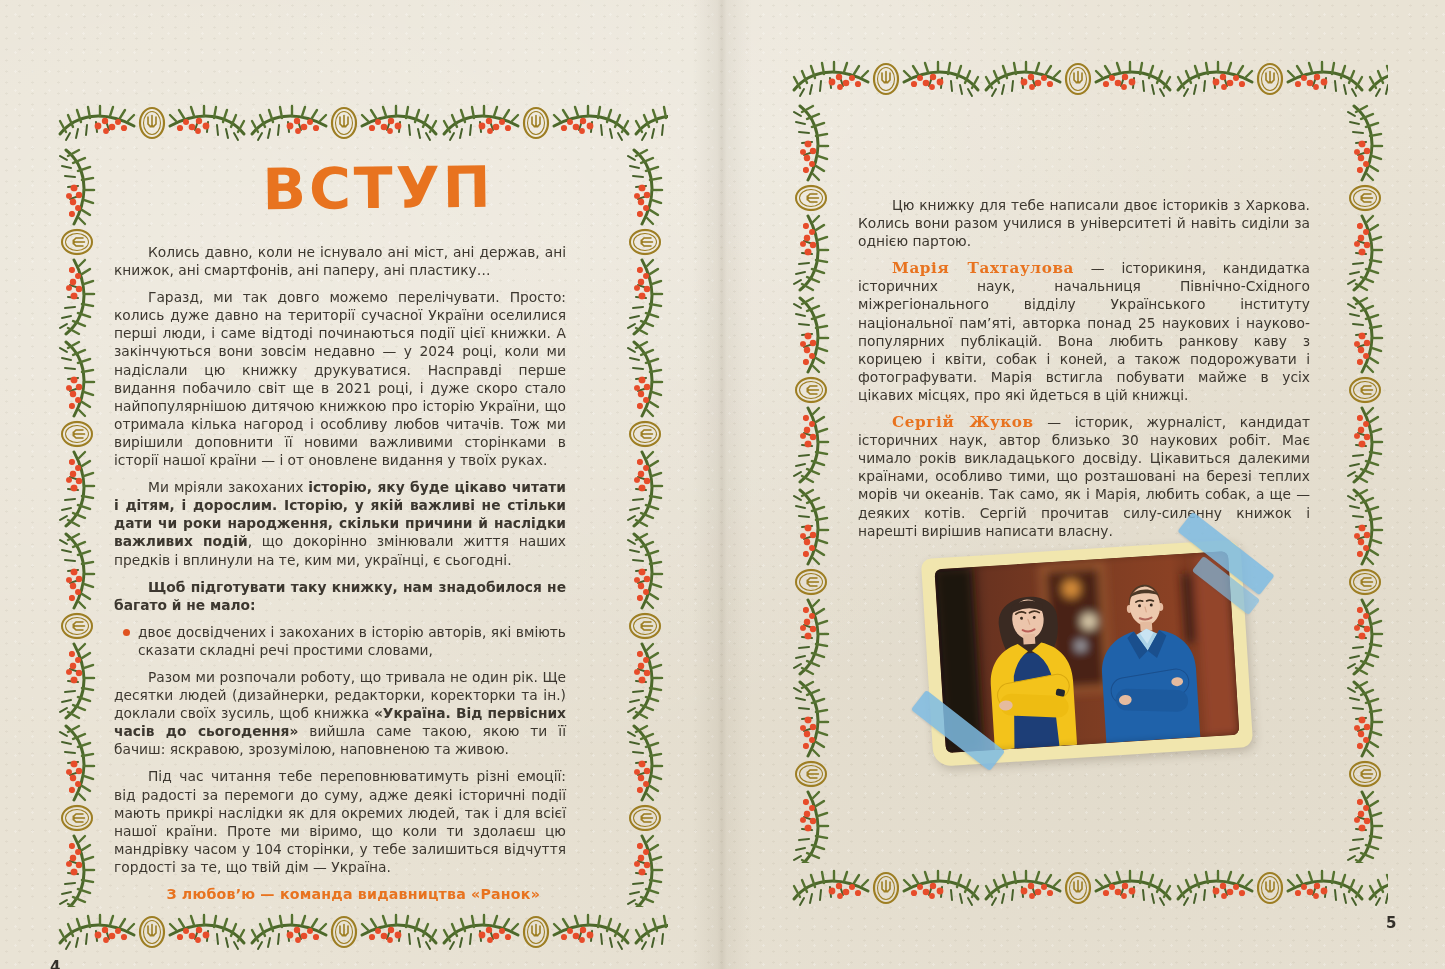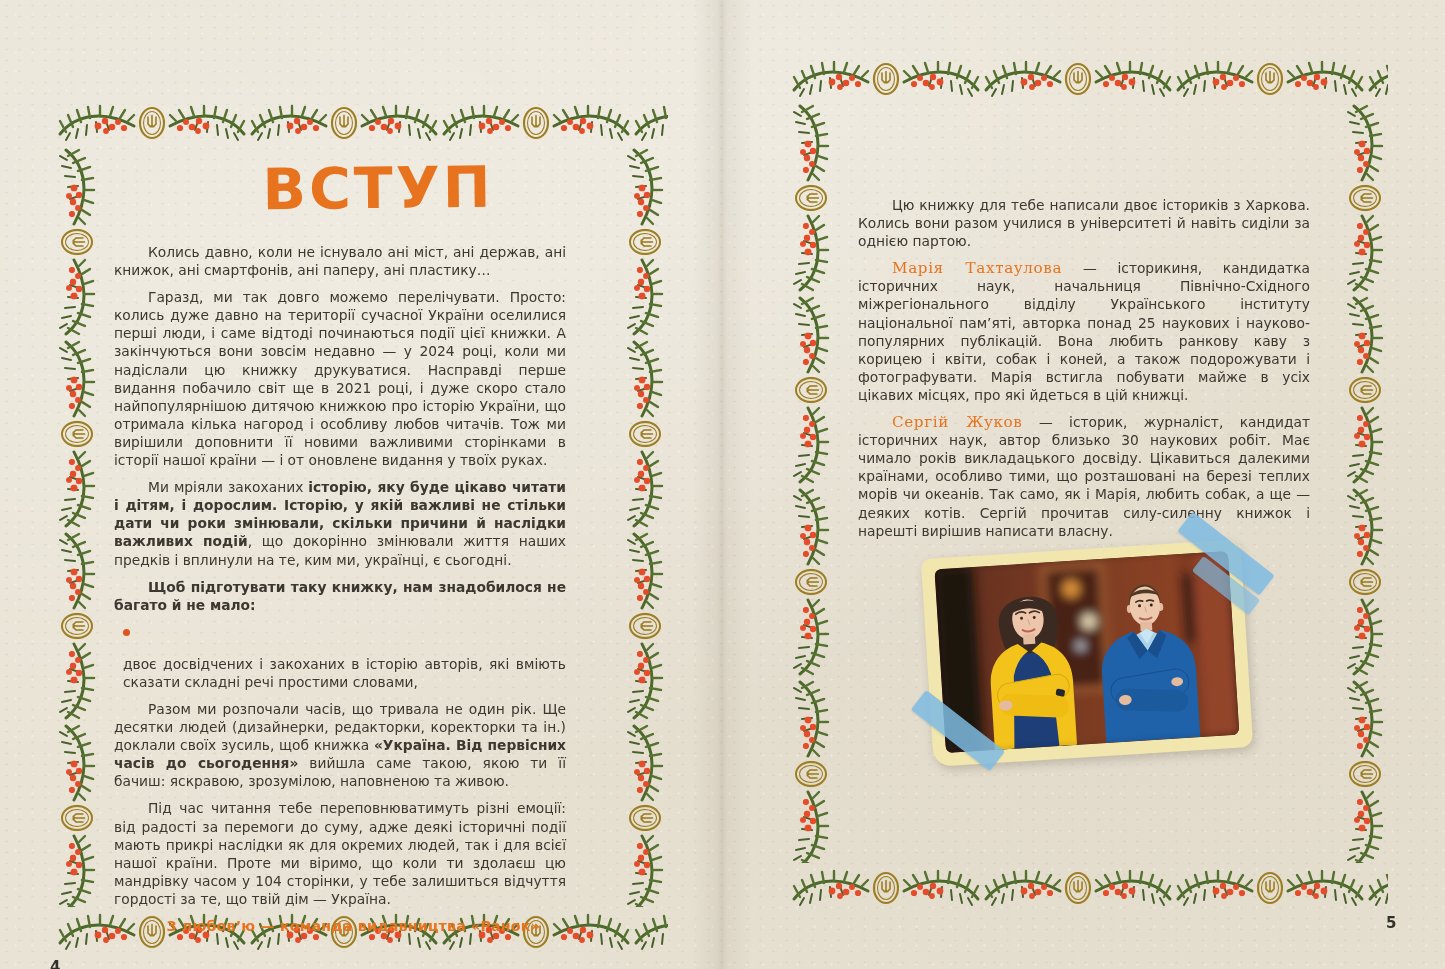--- a/index.html
+++ b/index.html
@@ -54,28 +54,28 @@
   .page.right .col{left:136px;top:196px;width:452px;}
   .col p{margin:0 0 9px 0;text-indent:34px;}
   h1.vstup{
     margin:0 0 26px 0;text-align:center;text-indent:0;
     transform:translateX(38px) rotate(-.6deg);
     color:#e8731f;font-size:57px;line-height:1;font-weight:800;letter-spacing:3px;
     font-family:"DejaVu Sans","Liberation Sans",sans-serif;
   }
   .b{font-weight:bold;}
   .bullets{margin:2px 0 9px 0;padding:0;list-style:none;}
-  .bullets li{display:flex;gap:19px;margin:0 0 8px 0;padding-left:9px;text-align:justify;flex-direction:column;}
+  .bullets li{display:flex;gap:8px;margin:0 0 8px 0;padding-left:9px;text-align:justify;}
   .dot{flex:0 0 auto;width:7px;height:7px;border-radius:50%;background:#e0521f;margin-top:6px;}
   .signoff{
     margin-top:16px;text-indent:0;text-align:right;padding-right:26px;
     color:#e8731f;font-weight:bold;font-size:14.2px;letter-spacing:.2px;
   }
   .author-name{
-    color:#e8731f;font-weight:normal;font-size:15.2px;letter-spacing:.6px;
+    color:#e8731f;font-weight:bold;font-size:15.2px;letter-spacing:.6px;
     font-family:"DejaVu Serif","Liberation Serif",serif;
     margin-top:48px;
   }
   .pagenum{position:absolute;font-size:15px;font-weight:600;color:#33302a;}
   .page.left  .pagenum{left:42px;top:914px;}
   .page.right .pagenum{left:664px;top:914px;}
 
   
   .polaroid{
     position:absolute;left:205px;top:549px;width:320px;height:208px;
@@ -161,31 +161,31 @@
             </g>
           </svg>
       </div>
     </div>
 
     <div class="col">
       <h1 class="vstup">ВСТУП</h1>
       <p>Колись давно, коли не існувало ані міст, ані держав, ані книжок, ані смартфонів, ані паперу, ані пластику…</p>
       <p>Гаразд, ми так довго можемо перелічувати. Просто: колись дуже давно на території сучасної України оселилися перші люди, і саме відтоді починаються події цієї книжки. А закінчуються вони зовсім недавно — у 2024 році, коли ми надіслали цю книжку друкуватися. Насправді перше видання побачило світ ще в 2021 році, і дуже скоро стало найпопулярнішою дитячою книжкою про історію України, що отримала кілька нагород і особливу любов читачів. Тож ми вирішили доповнити її новими важливими сторінками в історії нашої країни — і от оновлене видання у твоїх руках.</p>
       <p>
-        <span>Ми мріяли закоханих </span><span class="b">історію, яку буде цікаво читати і дітям, і дорослим. Історію, у якій важливі не стільки дати чи роки змінювали, скільки причини й наслідки важливих подій</span><span>, що докорінно змінювали життя наших предків і вплинули на те, ким ми, українці, є сьогодні.</span>
+        <span>Ми мріяли закоханих </span><span class="b">історію, яку буде цікаво читати і дітям, і дорослим. Історію, у якій важливі не стільки дати чи роки народження, скільки причини й наслідки важливих подій</span><span>, що докорінно змінювали життя наших предків і вплинули на те, ким ми, українці, є сьогодні.</span>
       </p>
       <p class="b">Щоб підготувати таку книжку, нам знадобилося не багато й не мало:</p>
       <ul class="bullets">
         <li>
           <span class="dot"></span>
           <span>двоє досвідчених і закоханих в історію авторів, які вміють сказати складні речі простими словами,</span>
         </li>
       </ul>
       <p>
-        <span>Разом ми розпочали часів, що тривала не один рік. Ще десятки людей (дизайнерки, редакторки, коректорки та ін.) доклали своїх зусиль, щоб книжка </span><span class="b">«Україна. Від первісних часів до сьогодення»</span><span> вийшла саме такою, якою ти її бачиш: яскравою, зрозумілою, наповненою та живою.</span>
+        <span>Разом ми розпочали роботу, що тривала не один рік. Ще десятки людей (дизайнерки, редакторки, коректорки та ін.) доклали своїх зусиль, щоб книжка </span><span class="b">«Україна. Від первісних часів до сьогодення»</span><span> вийшла саме такою, якою ти її бачиш: яскравою, зрозумілою, наповненою та живою.</span>
       </p>
       <p>Під час читання тебе переповнюватимуть різні емоції: від радості за перемоги до суму, адже деякі історичні події мають прикрі наслідки як для окремих людей, так і для всієї нашої країни. Проте ми віримо, що коли ти здолаєш цю мандрівку часом у 104 сторінки, у тебе залишиться відчуття гордості за те, що твій дім — Україна.</p>
       <p class="signoff">З любов’ю — команда видавництва «Ранок»</p>
     </div>
 
     <div class="pagenum">4</div>
   </div>
 
   <div class="page right">
     <div class="frame">

